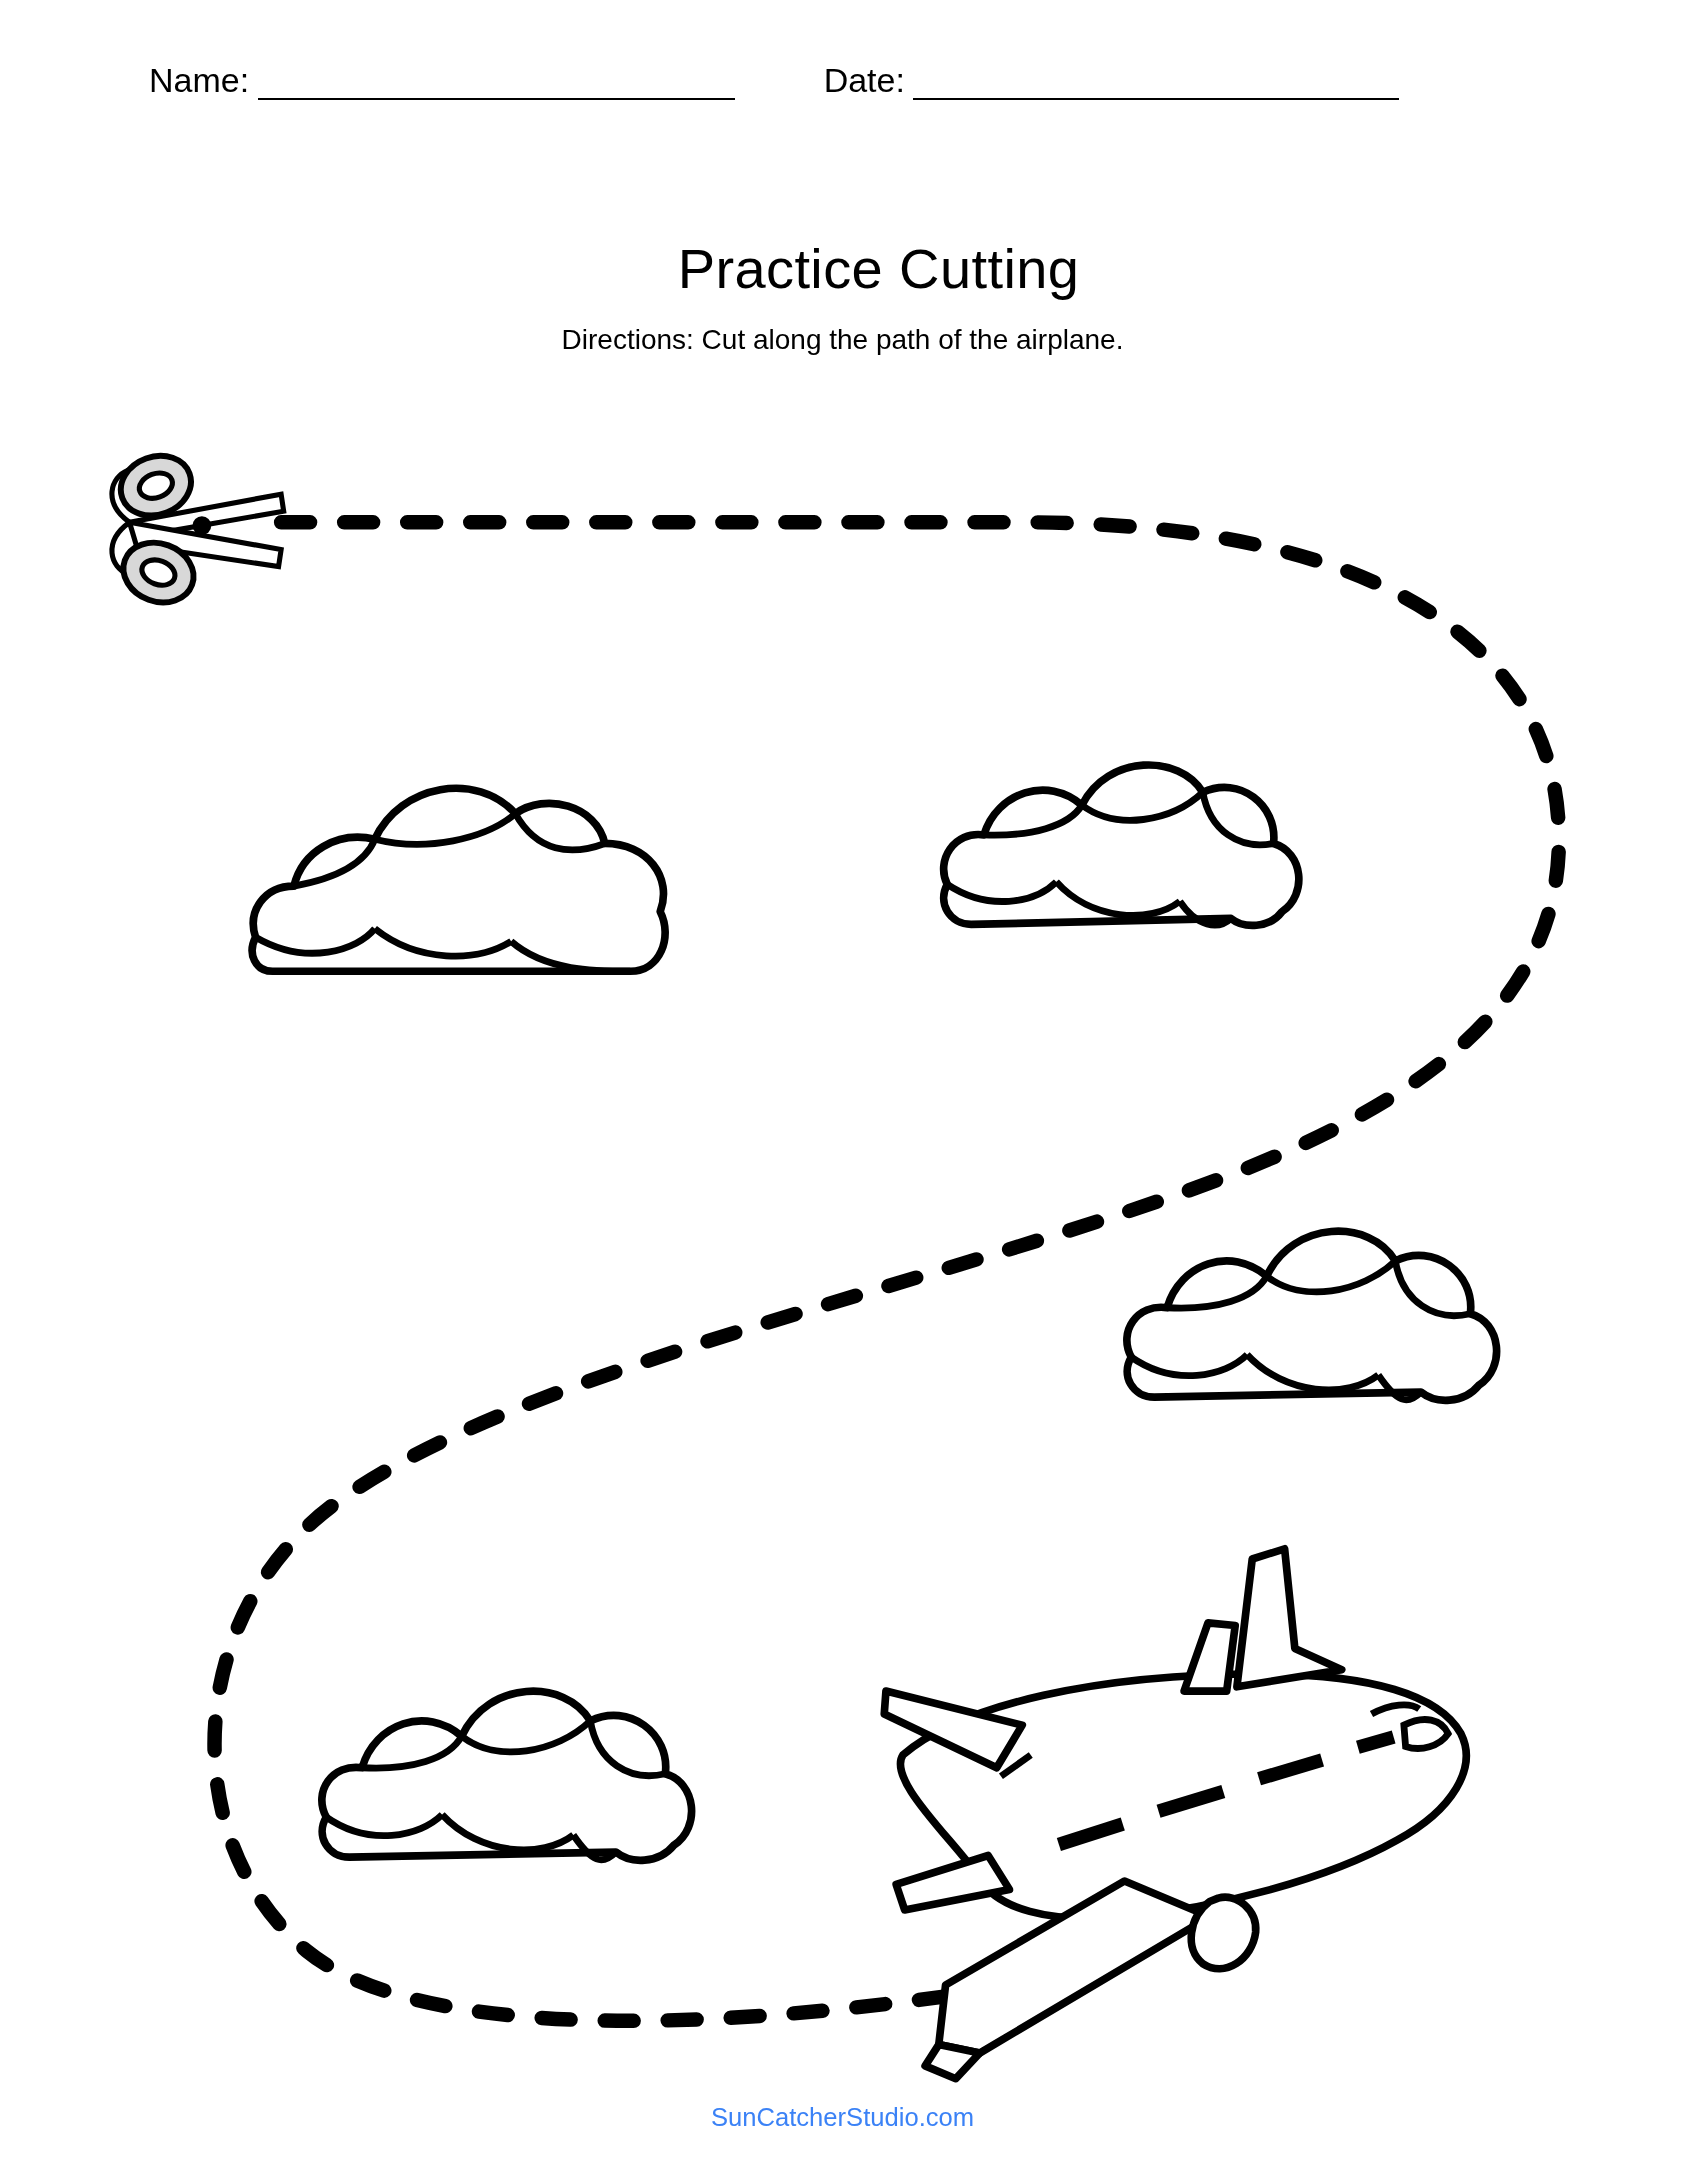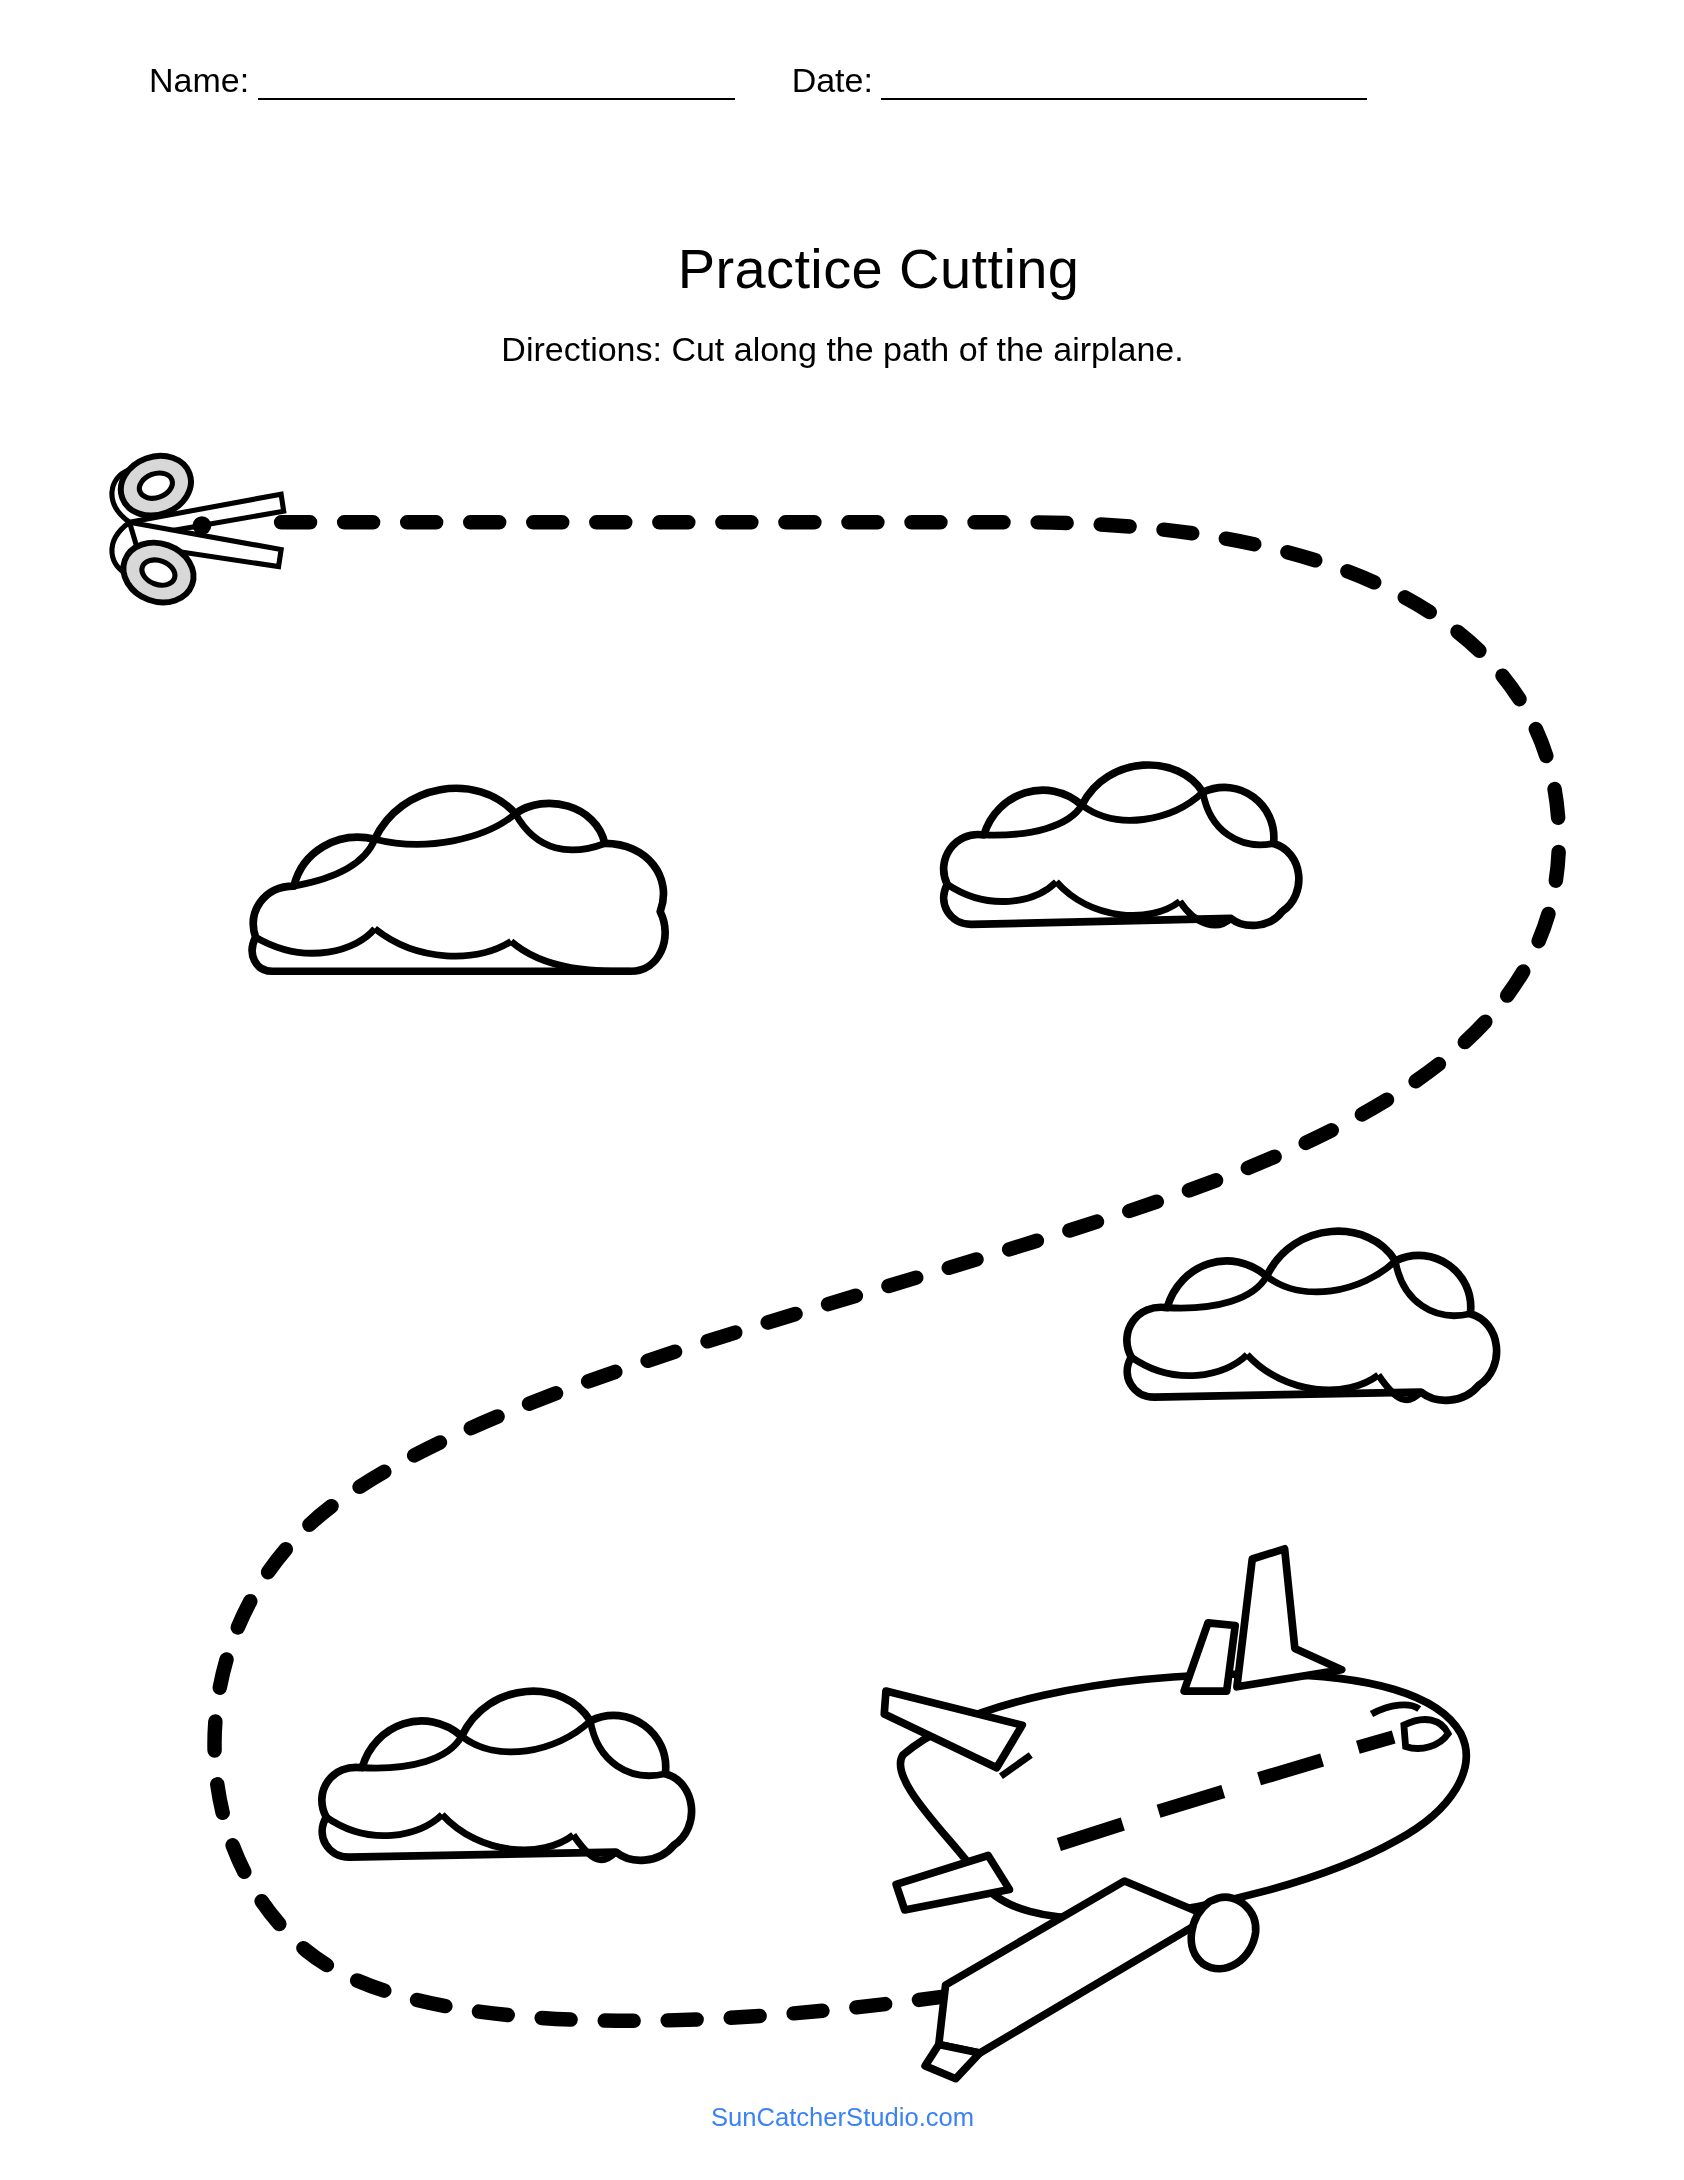--- a/index.html
+++ b/index.html
@@ -28,21 +28,21 @@
     width: 100%;
     display: flex;
     justify-content: flex-start;
     align-items: flex-end;
   }
   .field {
     display: flex;
     align-items: flex-end;
   }
   .field-name { margin-left: 149px; }
-  .field-date { margin-left: 57px; }
+  .field-date { margin-left: 89px; }
   .field-label {
     font-size: 34px;
     line-height: 39px;
     white-space: nowrap;
     padding-right: 8.5px;
   }
   .field-line {
     width: 477px;
     border-bottom: 2.6px solid #000;
     height: 32px;
@@ -60,21 +60,21 @@
     font-weight: normal;
     letter-spacing: 0.4px;
     margin-left: 36px;
   }
   .subtitle {
     position: absolute;
     top: 296px;
     left: 0;
     width: 100%;
     text-align: center;
-    font-size: 34px;
+    font-size: 28px;
   }
 
   
   .art {
     position: absolute;
     top: 0;
     left: 0;
     width: 1685px;
     height: 2181px;
     pointer-events: none;

